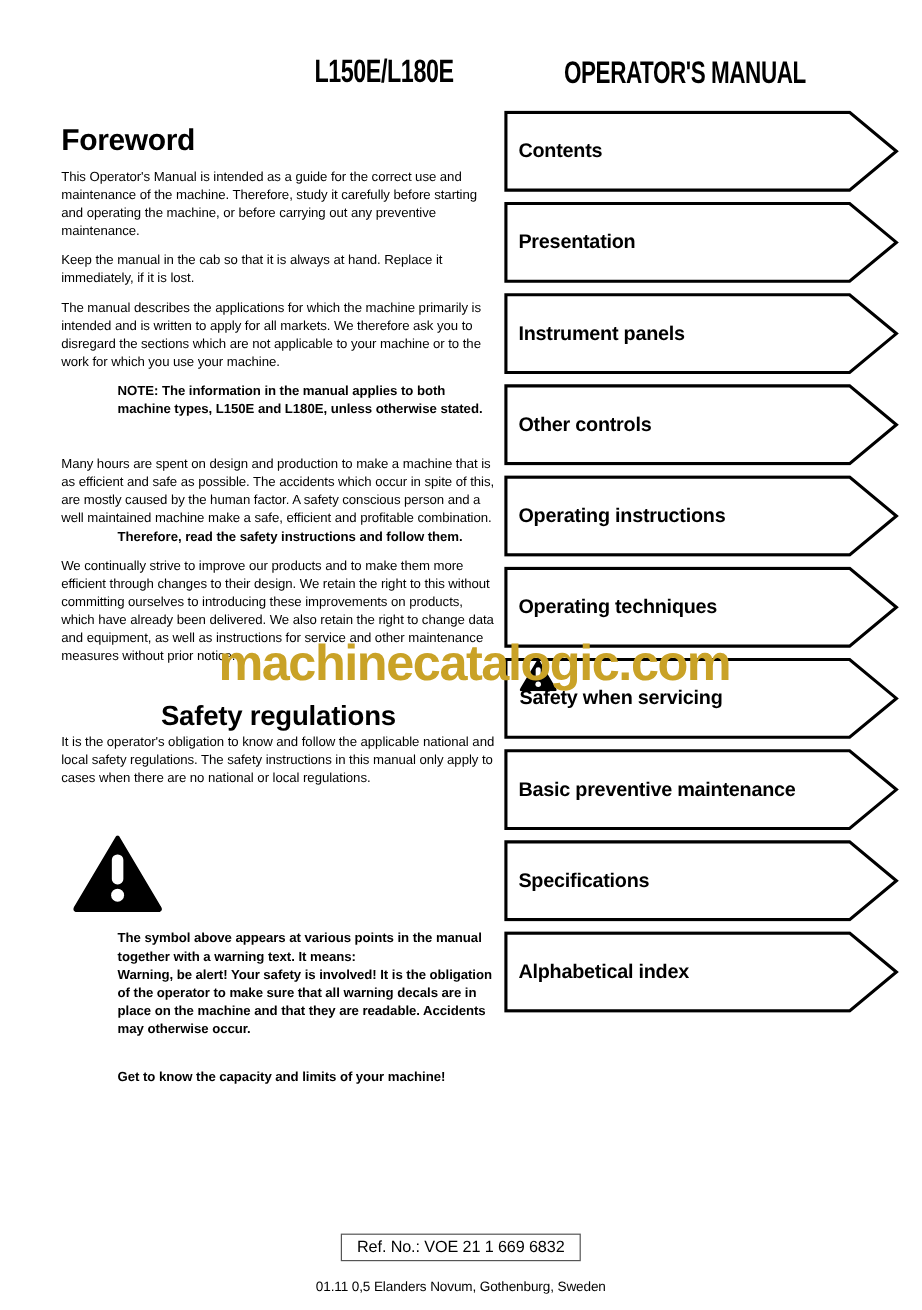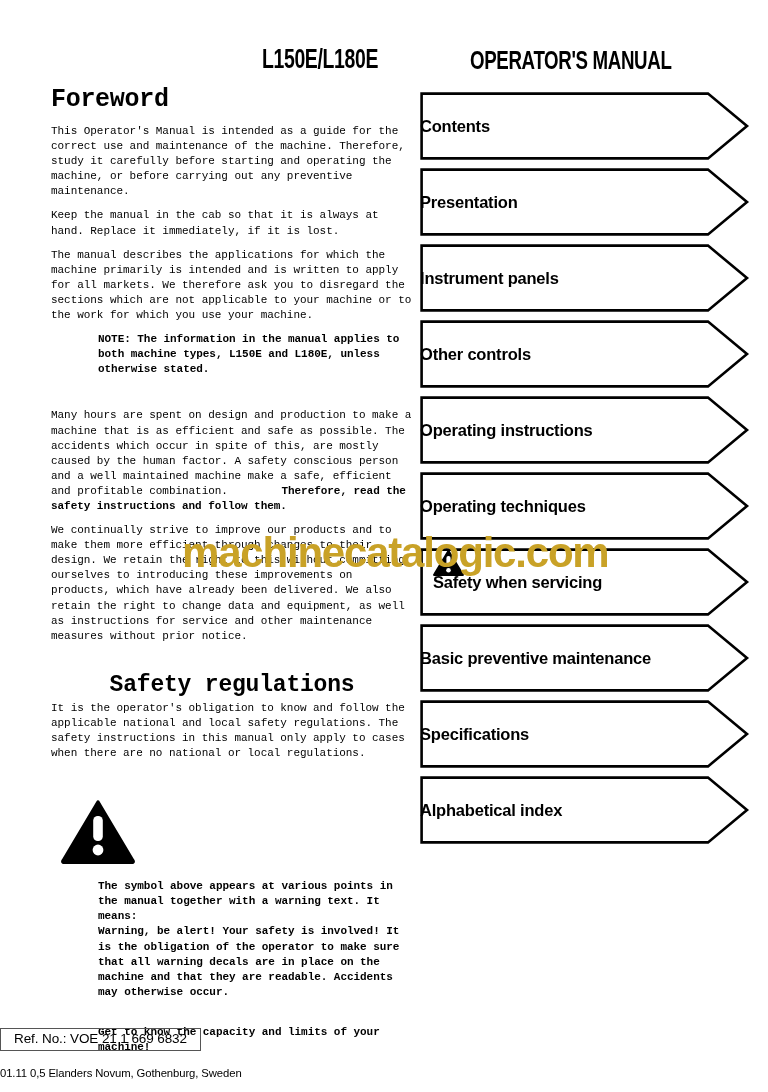--- a/index.html
+++ b/index.html
@@ -35,23 +35,22 @@
     white-space: nowrap;
     line-height: 30px;
   }
   #model-title { left: 262px; top: 6px; }
   #manual-title { left: 470px; top: 7px; font-size: 26px; }
 
   
   #left-col {
     position: absolute;
     left: 51px;
-    top: 86px;
+    top: 103px;
     width: 362px;
-    font-family: Liberation Mono, monospace;
   }
   h1.sec-head {
     font-size: 25px;
     font-weight: bold;
     margin: 0 0 10px 0;
     letter-spacing: -0.3px;
     line-height: 28px;
   }
   h2.sub-head {
     font-size: 23px;
@@ -102,21 +101,21 @@
     height: 68px;
     margin-bottom: 8px;
   }
   .tab svg {
     position: absolute;
     left: 0;
     top: 0;
   }
   .tab-label {
     position: absolute;
-    left: 0;
+    left: 12px;
     top: 0;
     height: 68px;
     display: flex;
     align-items: center;
     font-size: 16.5px;
     font-weight: bold;
     letter-spacing: -0.2px;
     white-space: nowrap;
   }
   .tab-label.with-icon { left: 13px; text-align: center; }
@@ -135,21 +134,21 @@
     z-index: 20;
     pointer-events: none;
   }
 
   
   #footer {
     position: absolute;
     left: 0;
     top: 1028px;
     width: 768px;
-    text-align: left;
+    text-align: center;
   }
   #ref-box {
     display: inline-block;
     border: 1px solid #555;
     padding: 2px 13px 3px 13px;
     font-size: 13.5px;
     line-height: 16px;
     letter-spacing: -0.1px;
   }
   #imprint {

